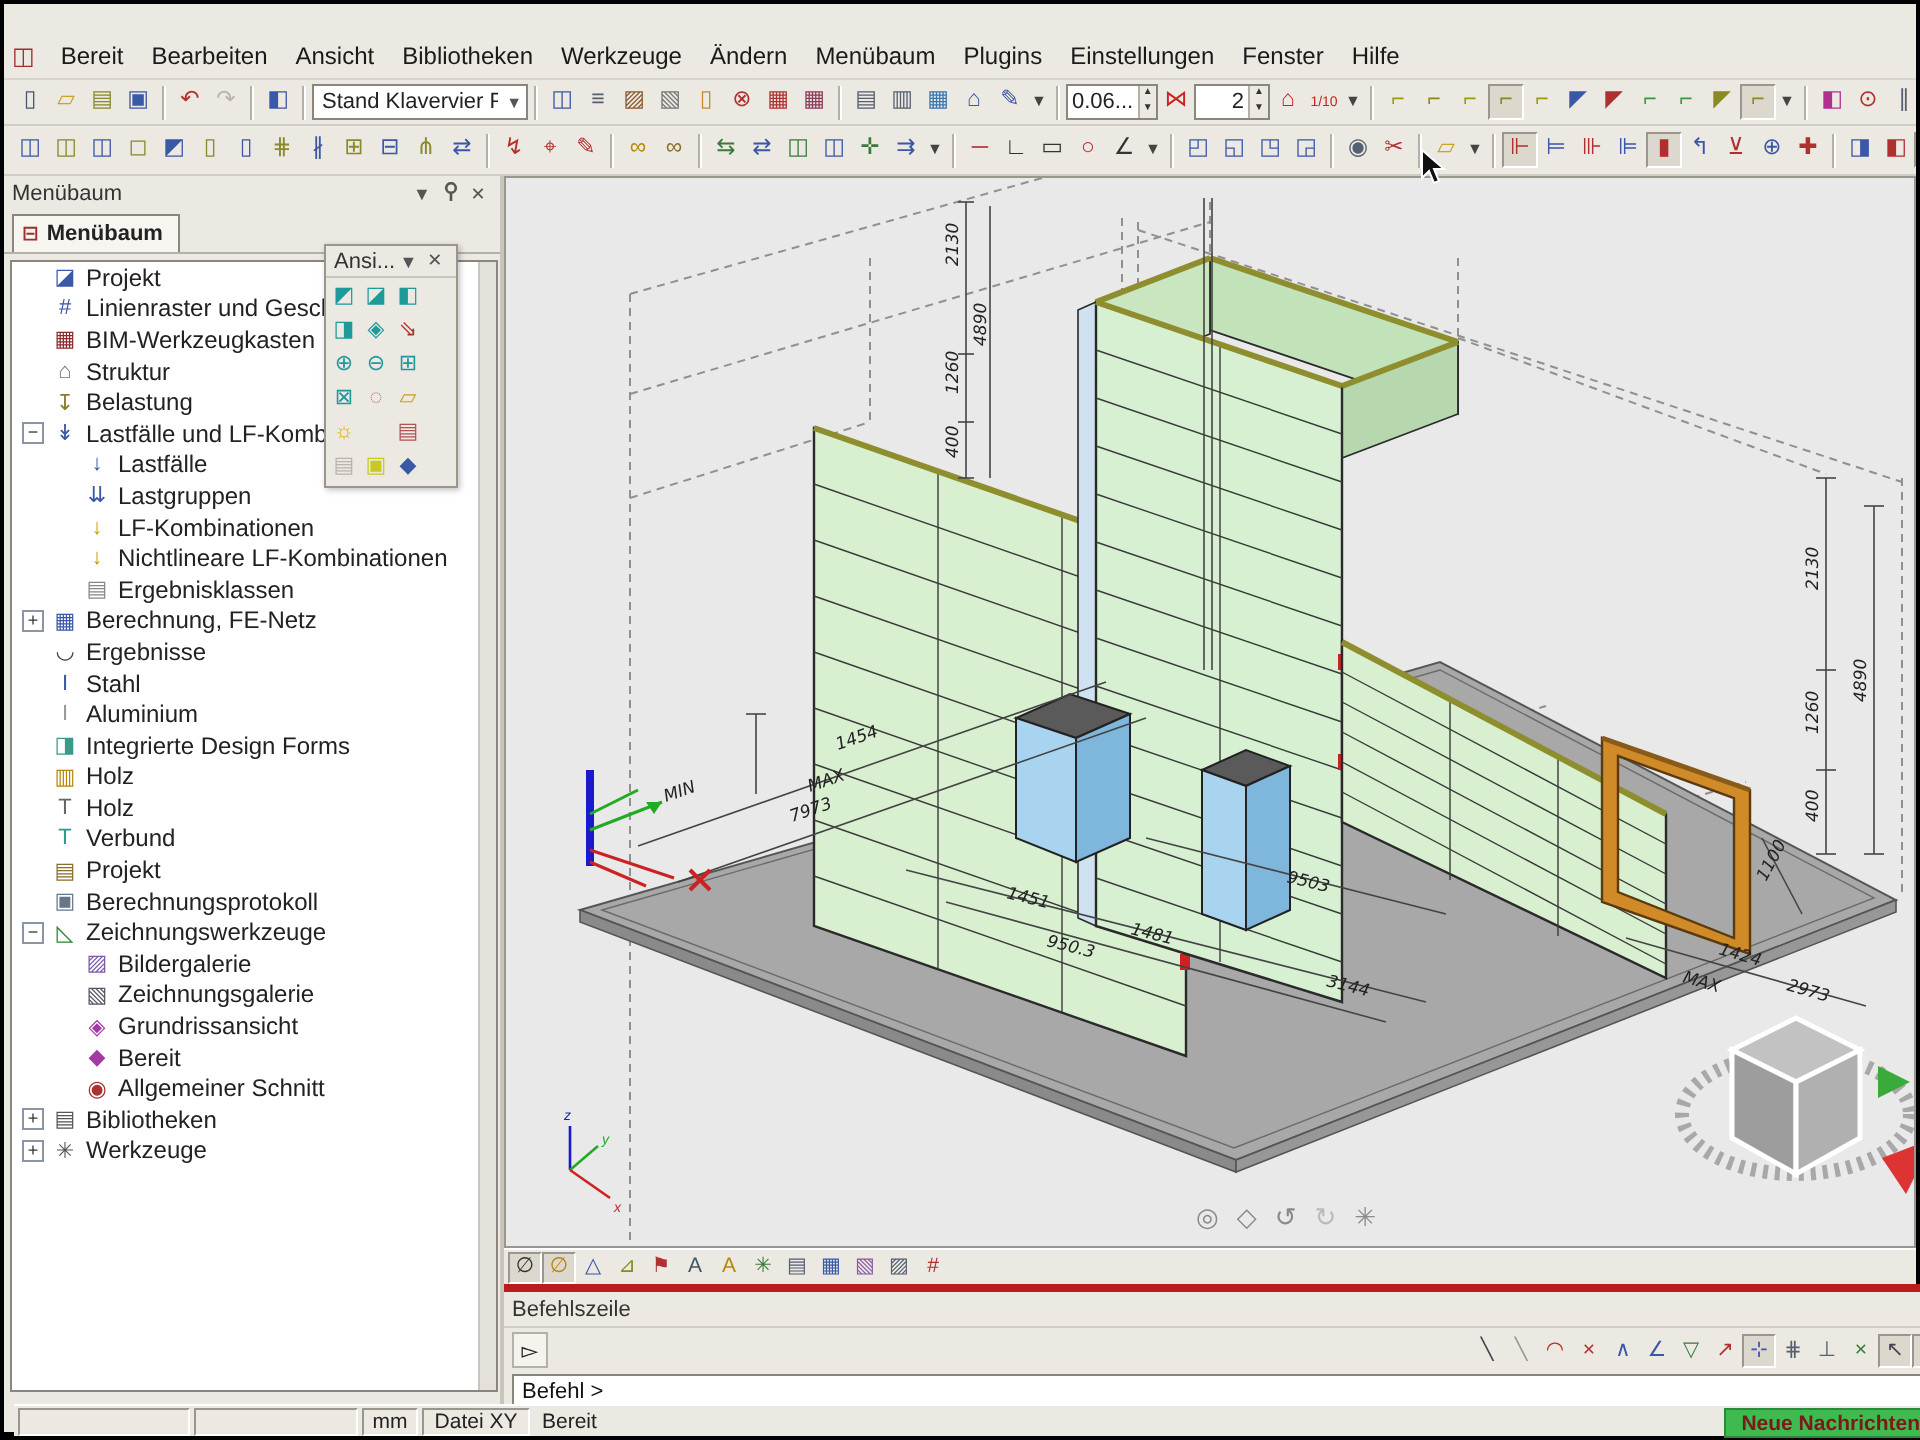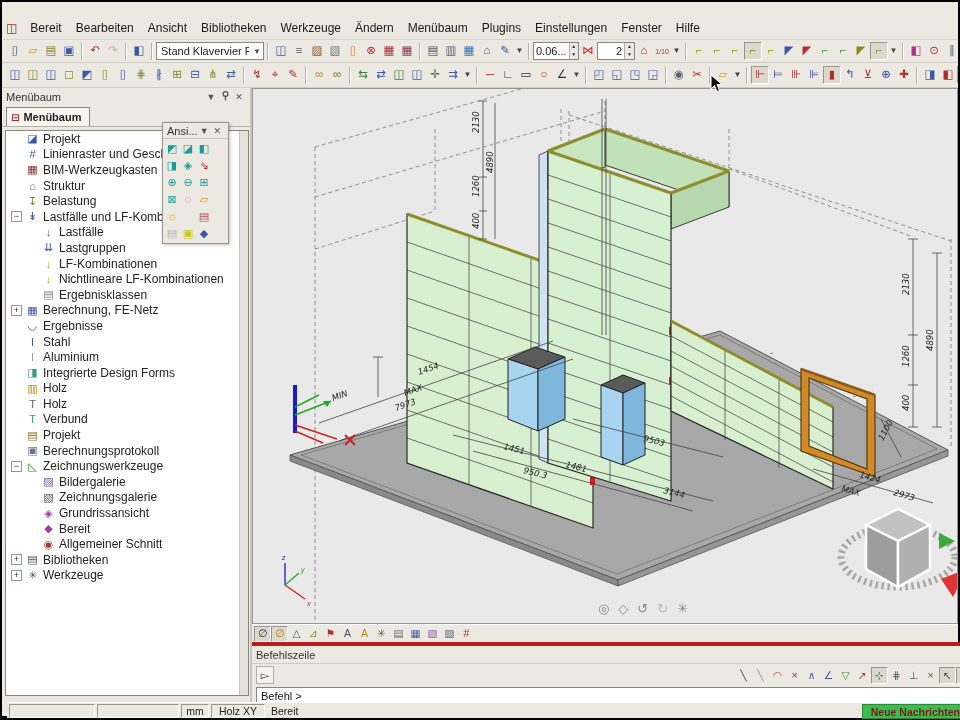--- a/index.html
+++ b/index.html
@@ -977,21 +977,21 @@
     <div id="cmd-input">
       <span>Befehl &gt;</span>
     </div>
   </div>
 
   <div id="statusbar">
     <span id="sb-fields" style="display:flex;">
         <span class="sb-field" style="width: 86px;"></span>
         <span class="sb-field" style="width: 82px;"></span>
         <span class="sb-field" style="width: 28px;">mm</span>
-        <span class="sb-field" style="width: 54px;">Holz XY</span>
+        <span class="sb-field" style="width: 54px;">Datei XY</span>
       </span>
     <span id="sb-status">Bereit</span>
     <span id="sb-msg">Neue Nachrichten</span>
   </div>
 
 </div>
 
 <svg id="cursor" width="14" height="20" viewBox="0 0 14 20">
   <path d="M1,1 L1,15 L4.5,11.5 L7,17.5 L9.5,16.5 L7,10.5 L12,10.5 Z" fill="#111" stroke="#fff" stroke-width="1"></path>
 </svg>

